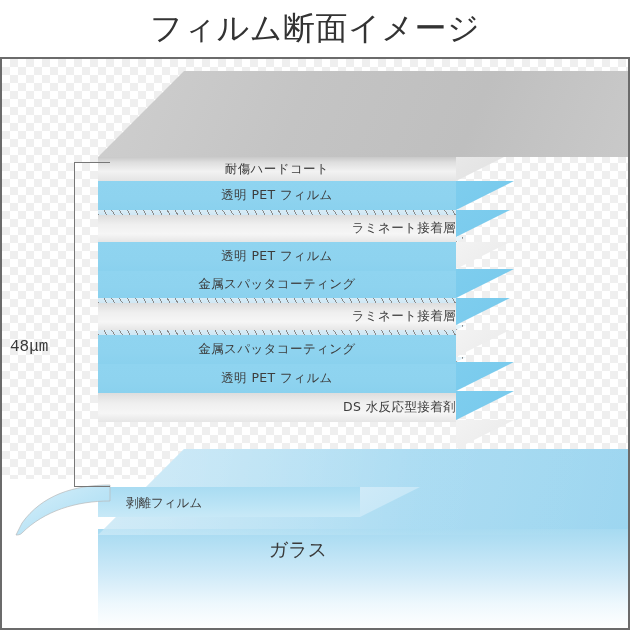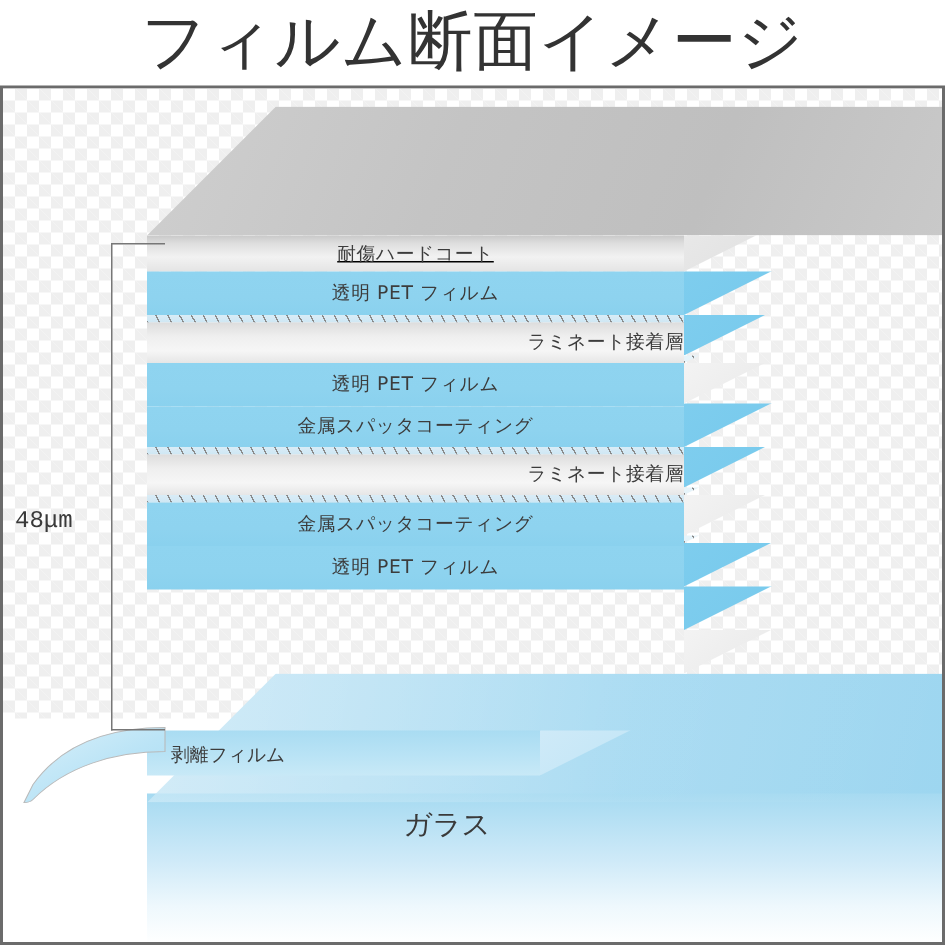--- a/index.html
+++ b/index.html
@@ -17,21 +17,21 @@
     box-sizing:border-box;
   }
 
   
   .title-bar{
     position:absolute;left:0;top:0;width:630px;height:56px;
     display:flex;align-items:center;justify-content:center;
     background:#ffffff;
   }
   .title-text{
-    font-size:43px;
+    font-size:32px;
     line-height:1;
     color:#333333;
     letter-spacing:0.5px;
     font-weight:400;
     white-space:nowrap;
     font-family:"DejaVu Sans","Liberation Sans",sans-serif;
   }
 
   
   .figure{
@@ -88,21 +88,21 @@
     display:flex;align-items:center;justify-content:center;
   }
   .layer .lbl{
     font-size:12.5px;
     color:#3c3c3c;
     white-space:nowrap;
     letter-spacing:0.4px;
     font-family:"DejaVu Sans","Liberation Sans",sans-serif;
     position:relative;z-index:4;
   }
-  .l-gray{background:linear-gradient(180deg,#c9c9c9 0%, #dedede 22%, #f2f2f2 60%, #e4e4e4 100%);text-decoration:underline;}
+  .l-gray{background:linear-gradient(180deg,#c9c9c9 0%, #dedede 22%, #f2f2f2 60%, #e4e4e4 100%);}
   .l-gray2{background:linear-gradient(180deg,#dddddd 0%, #efefef 35%, #f6f6f6 70%, #e6e6e6 100%);justify-content:flex-end;}
   .l-blue{background:linear-gradient(180deg,#8fd4f0 0%, #8ed3ef 60%, #8ad1ee 100%);}
 
   
   .block-top{
     position:absolute;left:96px;top:12px;width:530px;height:86px;
     background:linear-gradient(112deg,#cfcfcf 0%, #c4c4c4 38%, #bfbfbf 70%, #c9c9c9 100%);
     clip-path:polygon(0 86px, 86px 0, 530px 0, 530px 86px);
   }
 
@@ -118,21 +118,21 @@
   .peel{
     position:absolute;left:96px;top:428px;width:262px;height:30px;
     background:linear-gradient(180deg,#a9dcf2 0%, #b9e3f5 55%, #c8e9f7 100%);
   }
   .peel-side{
     position:absolute;left:358px;top:428px;width:172px;height:30px;
     background:linear-gradient(140deg,#cfeaf8 0%, #b0e0f4 100%);
     clip-path:polygon(0 0,100% -86px,100% calc(100% - 86px),0 100%);
   }
   .peel-label{
-    position:absolute;left:112px;top:436px;
+    position:absolute;left:124px;top:436px;
     font-size:12.5px;color:#3c3c3c;white-space:nowrap;
     font-family:"DejaVu Sans","Liberation Sans",sans-serif;
   }
   .peel-curl{
     position:absolute;left:12px;top:424px;width:100px;height:58px;
   }
 
   
   .bracket{
     position:absolute;left:72px;top:103px;width:36px;height:325px;
@@ -223,19 +223,22 @@
         <div class="layer l-gray2" style="height: 27px;">
           <span class="lbl">ラミネート接着層</span>
         </div>
         <div class="hatch"></div>
         <div class="layer l-blue" style="height: 29px;">
           <span class="lbl">金属スパッタコーティング</span>
         </div>
         <div class="layer l-blue" style="height: 29px;">
           <span class="lbl">透明 PET フィルム</span>
         </div>
+        <div class="layer l-gray2" style="height: 29px;">
+          <span class="lbl">DS 水反応型接着剤</span>
+        </div>
       </div>
 
     <div class="bracket"></div>
     <div class="bracket-label">48μm</div>
 
   </div>
 </div>
 
 </body></html>

